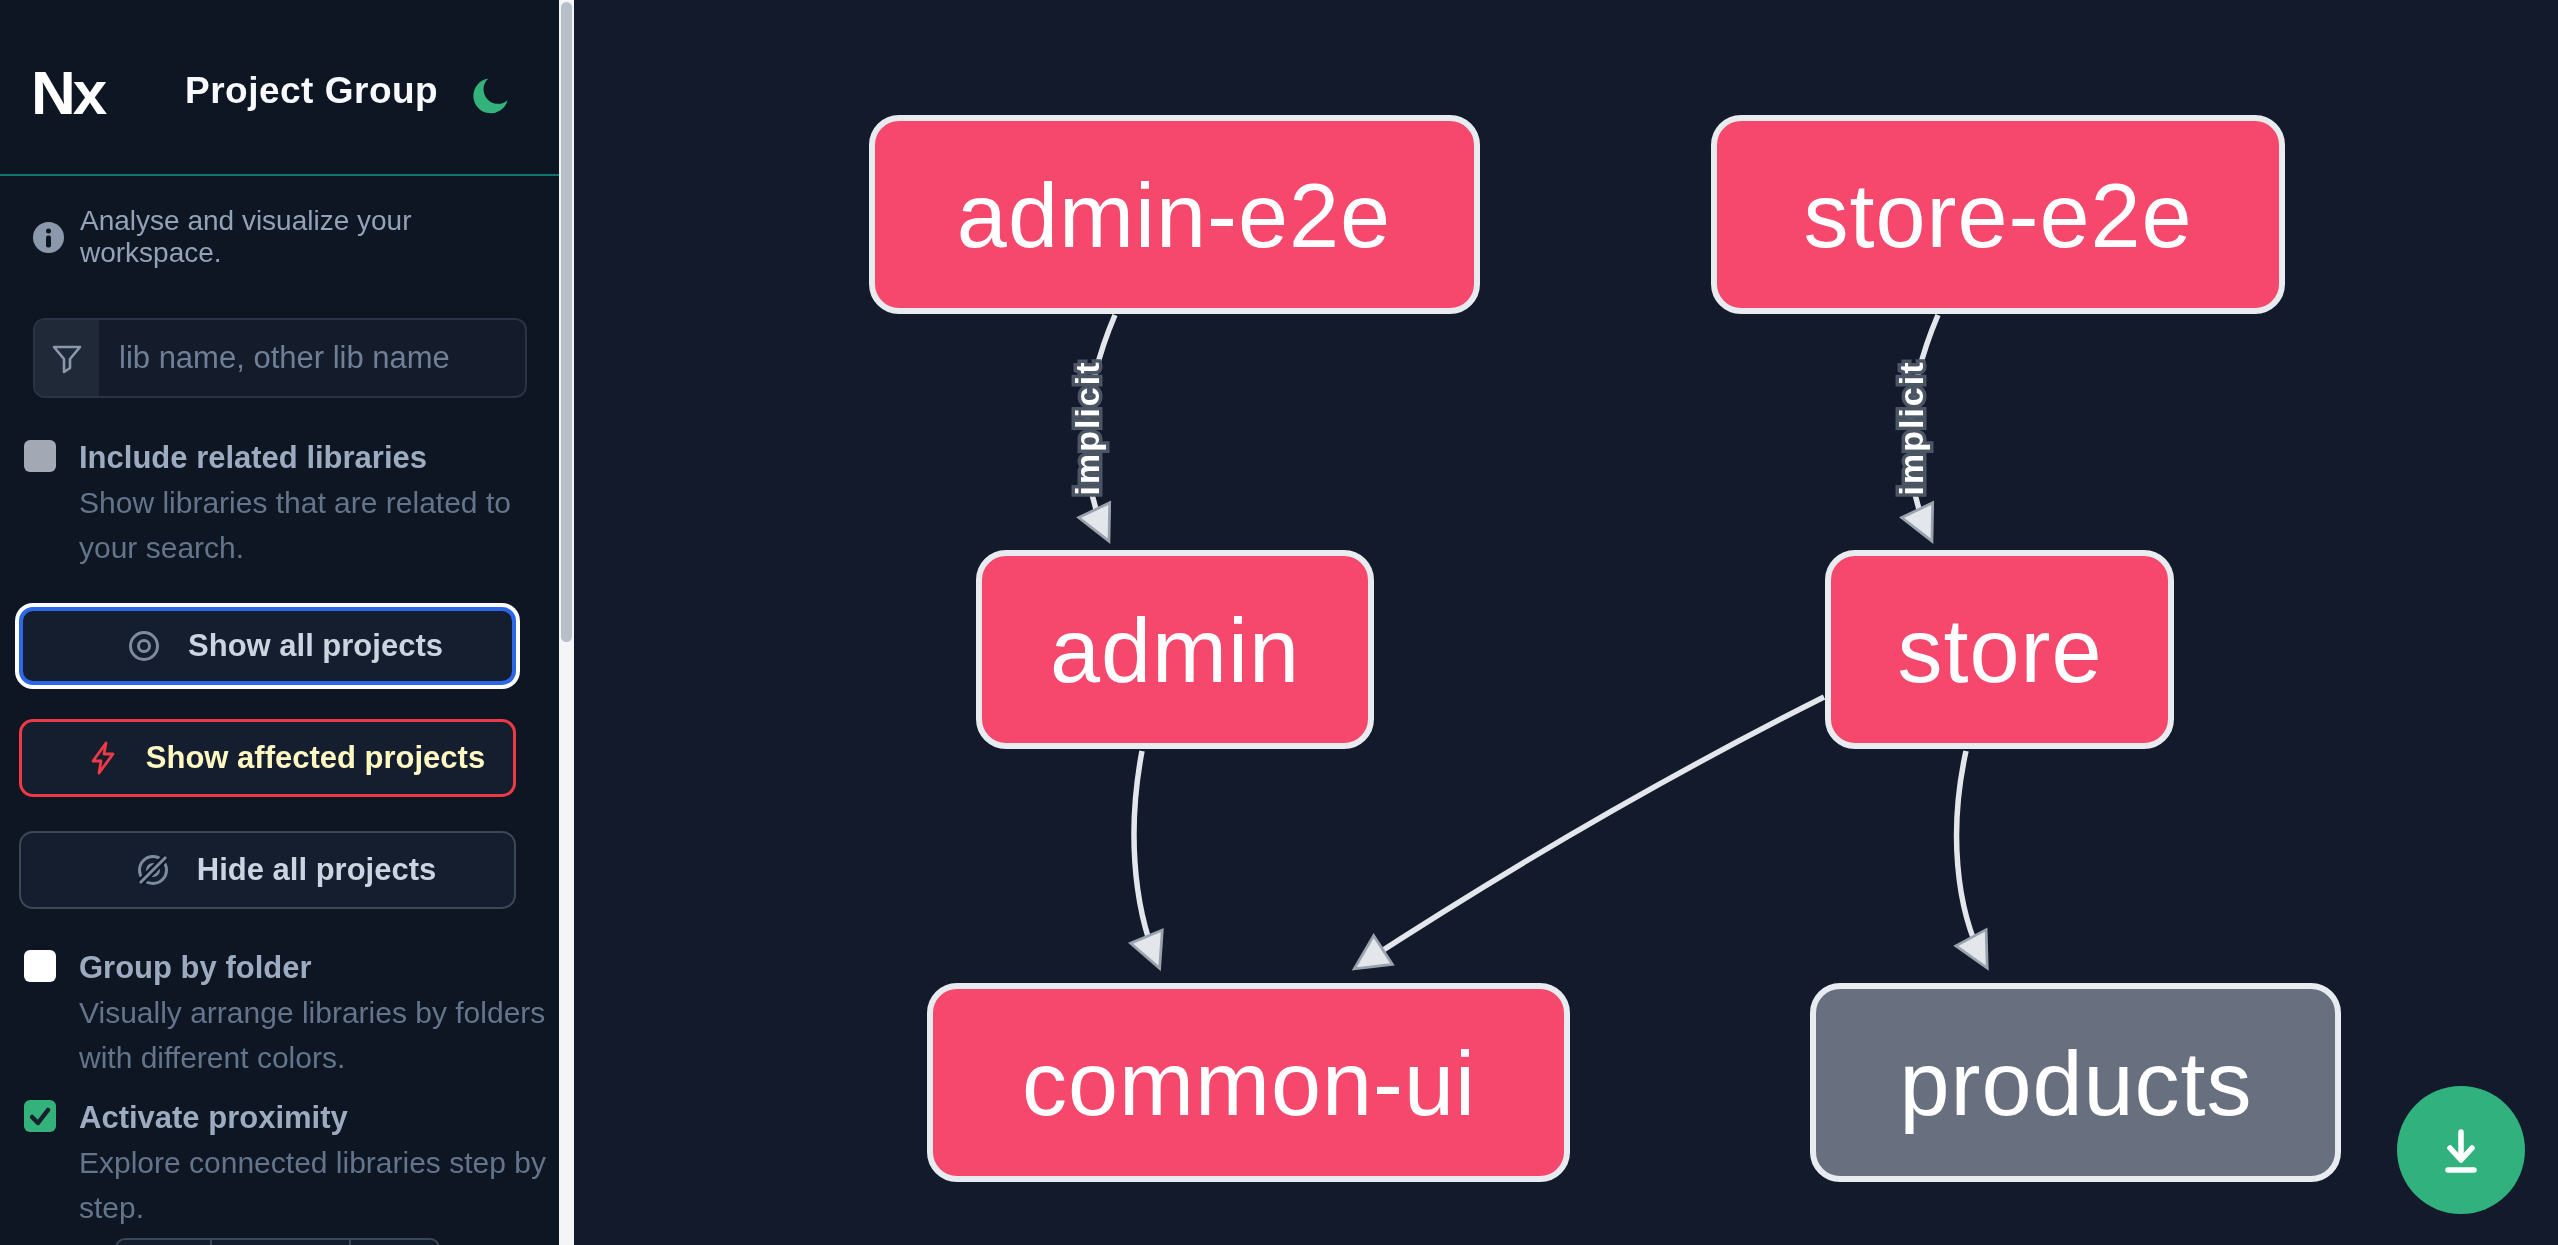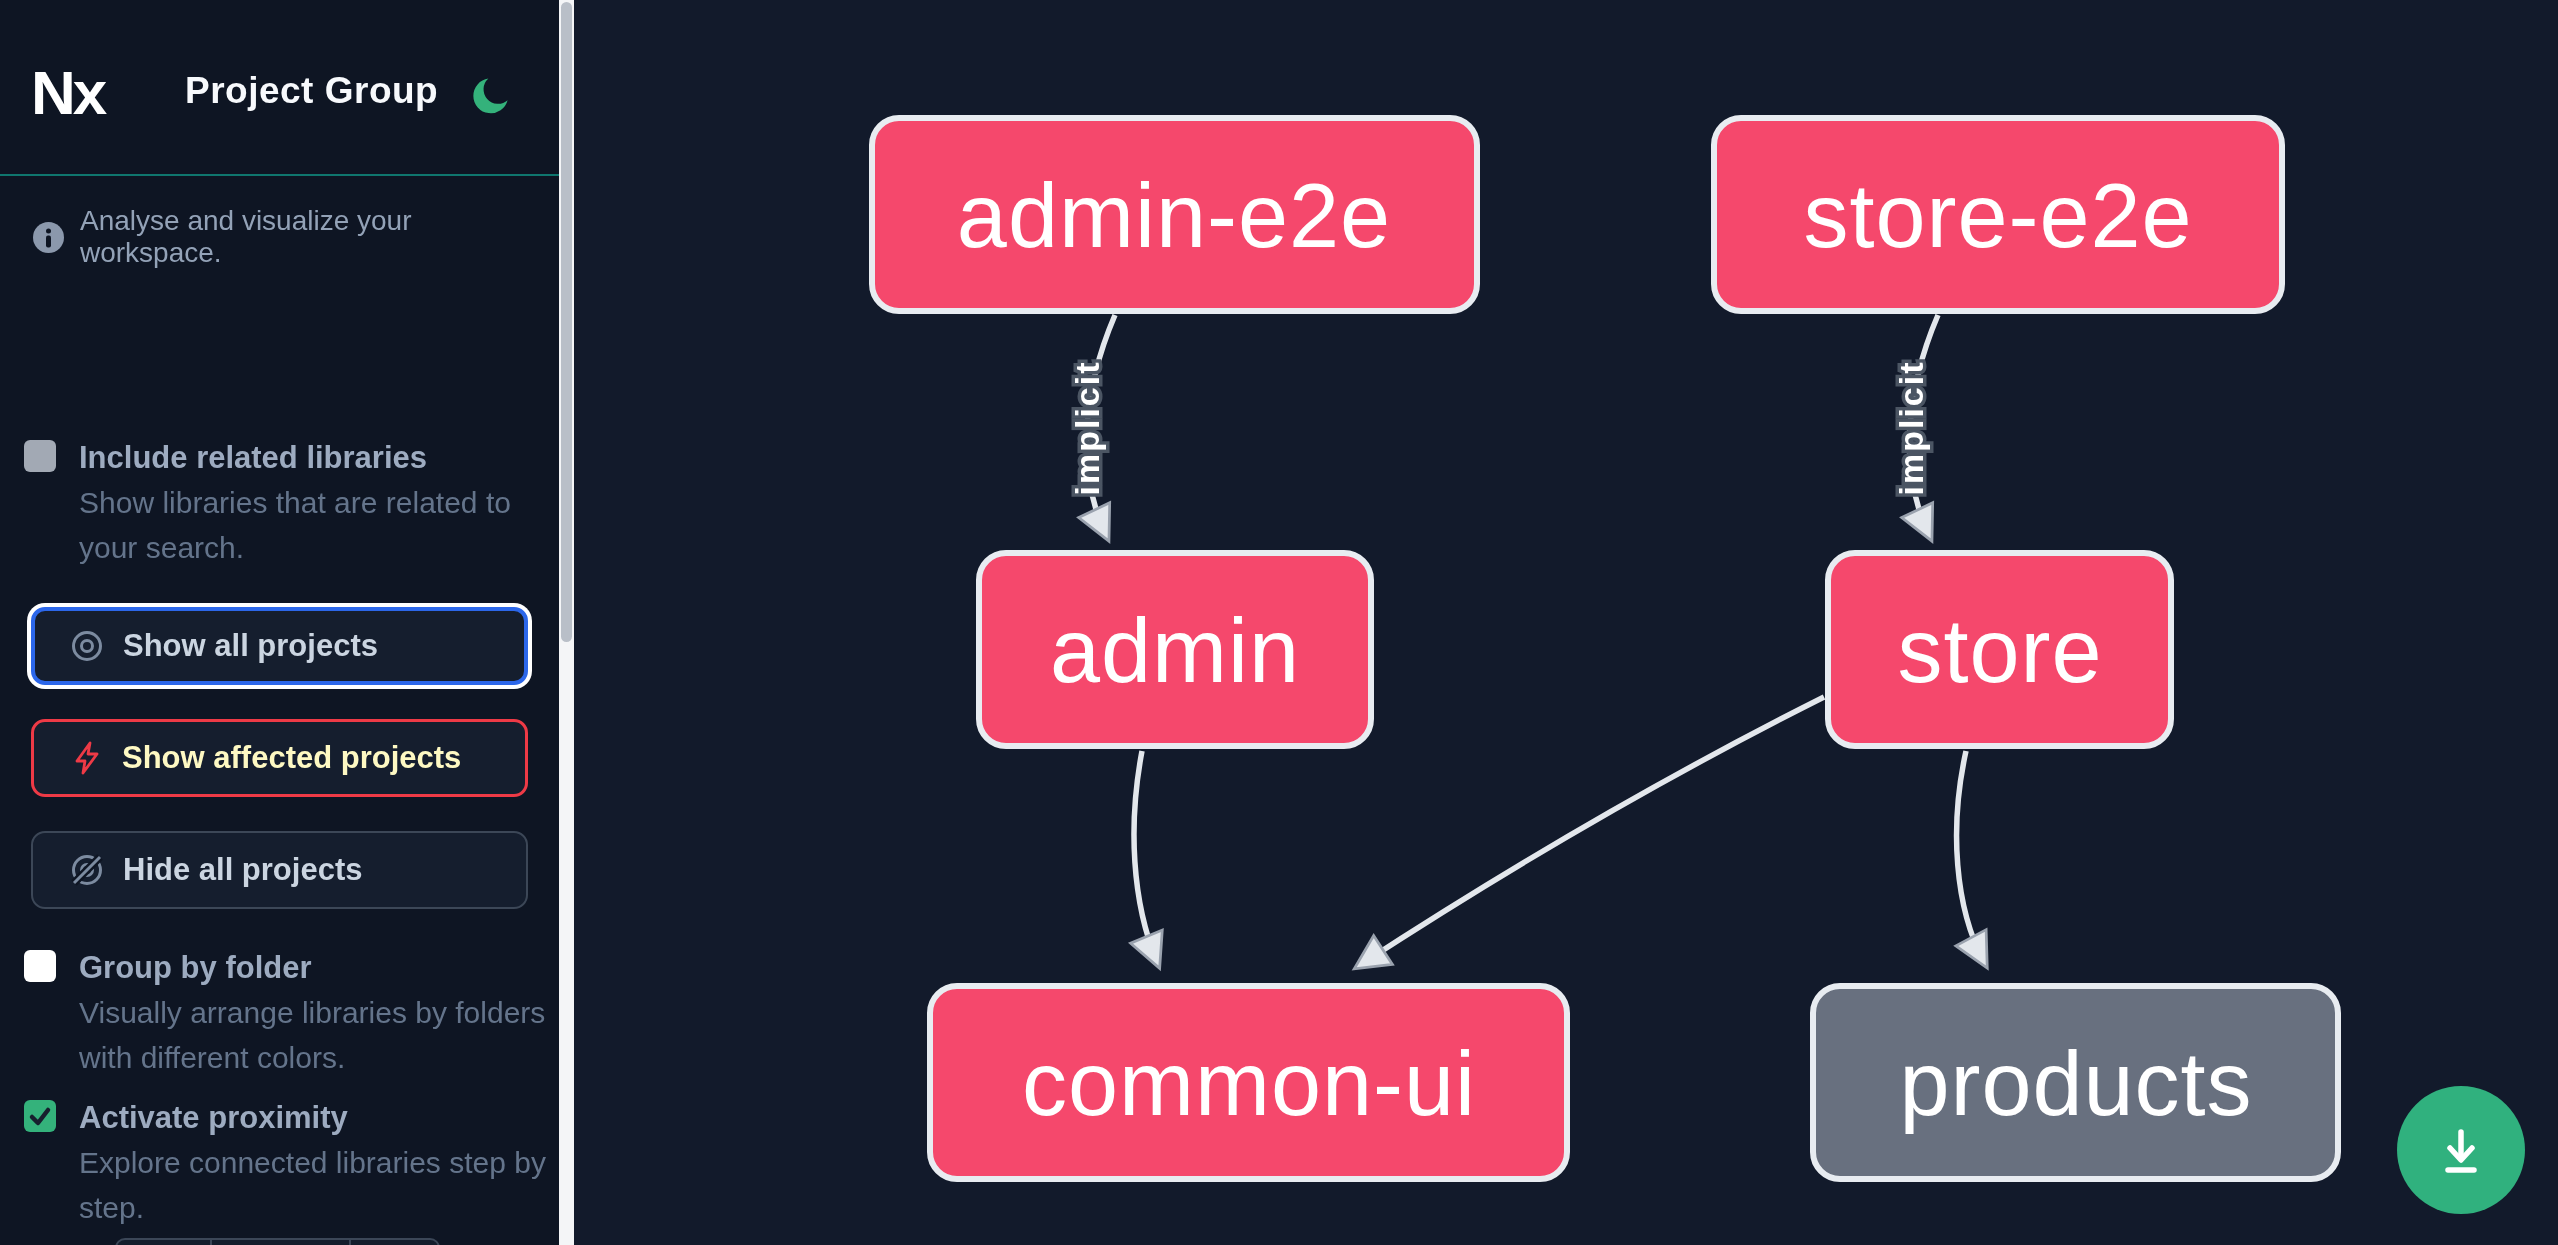--- a/index.html
+++ b/index.html
@@ -35,24 +35,24 @@
 
   .toggle-row { position:absolute; left:24px; width:500px; }
   .checkbox { position:absolute; left:0; top:4px; width:32px; height:32px; border-radius:6px; }
   .cb-disabled { background:#a2a9b4; }
   .cb-unchecked { background:#ffffff; }
   .cb-checked { background:#34b27b; display:flex; align-items:center; justify-content:center; }
   .toggle-text { margin-left:55px; width:470px; }
   .toggle-label { font-size:31px; font-weight:700; color:#9dabc0; line-height:44px; }
   .toggle-desc { font-size:30px; color:#64748b; line-height:45px; }
 
-  .sb-btn { position:absolute; left:31px; width:497px; height:78px; display:flex;
-            align-items:center; padding-left:36px; gap:18px; background:#151e2e;
+  .sb-btn { position:absolute; left:19px; width:497px; height:78px; display:flex;
+            align-items:center; padding-left:36px; gap:26px; background:#151e2e;
             border:2px solid #3c4757; border-radius:14px; cursor:pointer;
-            font-family:"Liberation Sans",sans-serif; }
+            font-family:"Liberation Sans",sans-serif;justify-content:center; }
   .sb-btn span { font-size:31px; font-weight:700; color:#cbd5e1; }
   .sb-btn.focused { border:4px solid #2c67ea; box-shadow:0 0 0 4px #ffffff; padding-left:34px; }
   .sb-btn.affected { border:3px solid #ee3a46; }
   .sb-btn.affected span { color:#fef9c3; }
 
   .stepper-sliver { position:absolute; left:115px; top:1238px; width:325px; height:26px;
                     background:#141d2c; border:2px solid #3b4657; border-radius:10px 10px 0 0;
                     display:flex; }
   .stepper-sliver .seg { border-right:2px solid #3b4657; }
 
@@ -99,20 +99,28 @@
       <span class="info-badge">
         <svg width="31" height="31" viewBox="0 0 31 31">
           <circle cx="15.5" cy="15.5" r="15.5" fill="#8b98ac"></circle>
           <rect x="13" y="6.5" width="5" height="5" rx="2.5" fill="#0e1523"></rect>
           <rect x="13" y="13.5" width="5" height="12" rx="2" fill="#0e1523"></rect>
         </svg>
       </span>
       <span class="tagline">Analyse and visualize your workspace.</span>
     </div>
 
+    <div class="filter-box">
+      <div class="filter-icon-cell">
+        <svg width="34" height="34" viewBox="0 0 34 34" fill="none" stroke="#8b98ac" stroke-width="2.6" stroke-linejoin="round" stroke-linecap="round">
+          <path d="M4 6 h26 l-10 12 v9 l-6 4 v-13 z"></path>
+        </svg>
+      </div>
+      <input class="filter-input" type="text" placeholder="lib name, other lib name" style="">
+    </div>
 
     <div class="toggle-row" style="top:436px;">
       <div class="checkbox cb-disabled"></div>
       <div class="toggle-text">
         <div class="toggle-label">Include related libraries</div>
         <div class="toggle-desc">Show libraries that are related to your search.</div>
       </div>
     </div>
 
     <button class="sb-btn focused" style="top:607px;">

